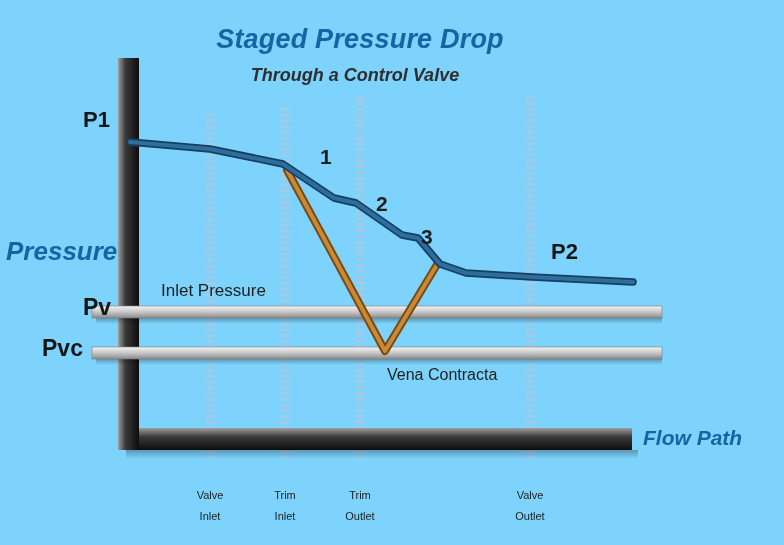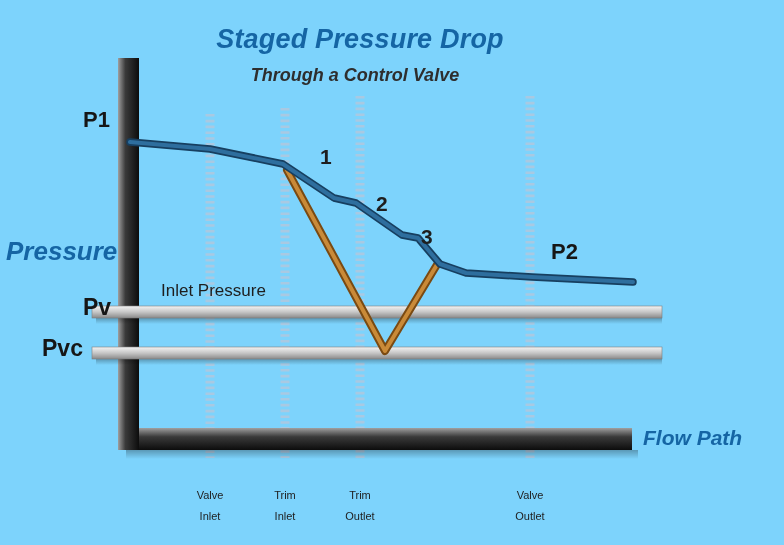--- a/index.html
+++ b/index.html
@@ -122,20 +122,21 @@
 
   <div class="lbl y-axis-lbl">Pressure</div>
   <div class="lbl x-axis-lbl">Flow Path</div>
 
   <div class="lbl p-big p1">P1</div>
   <div class="lbl p-big p2">P2</div>
   <div class="lbl p-big pv">Pv</div>
   <div class="lbl p-big pvc">Pvc</div>
 
   <div class="lbl vapor">Inlet Pressure</div>
+  <div class="lbl vena">Vena Contracta</div>
 
   <div class="lbl trim-note">
   </div>
 
   <div class="lbl stage-num s1">1</div>
   <div class="lbl stage-num s2">2</div>
   <div class="lbl stage-num s3">3</div>
 
   <div class="tick t0">
     <div>Valve</div>

